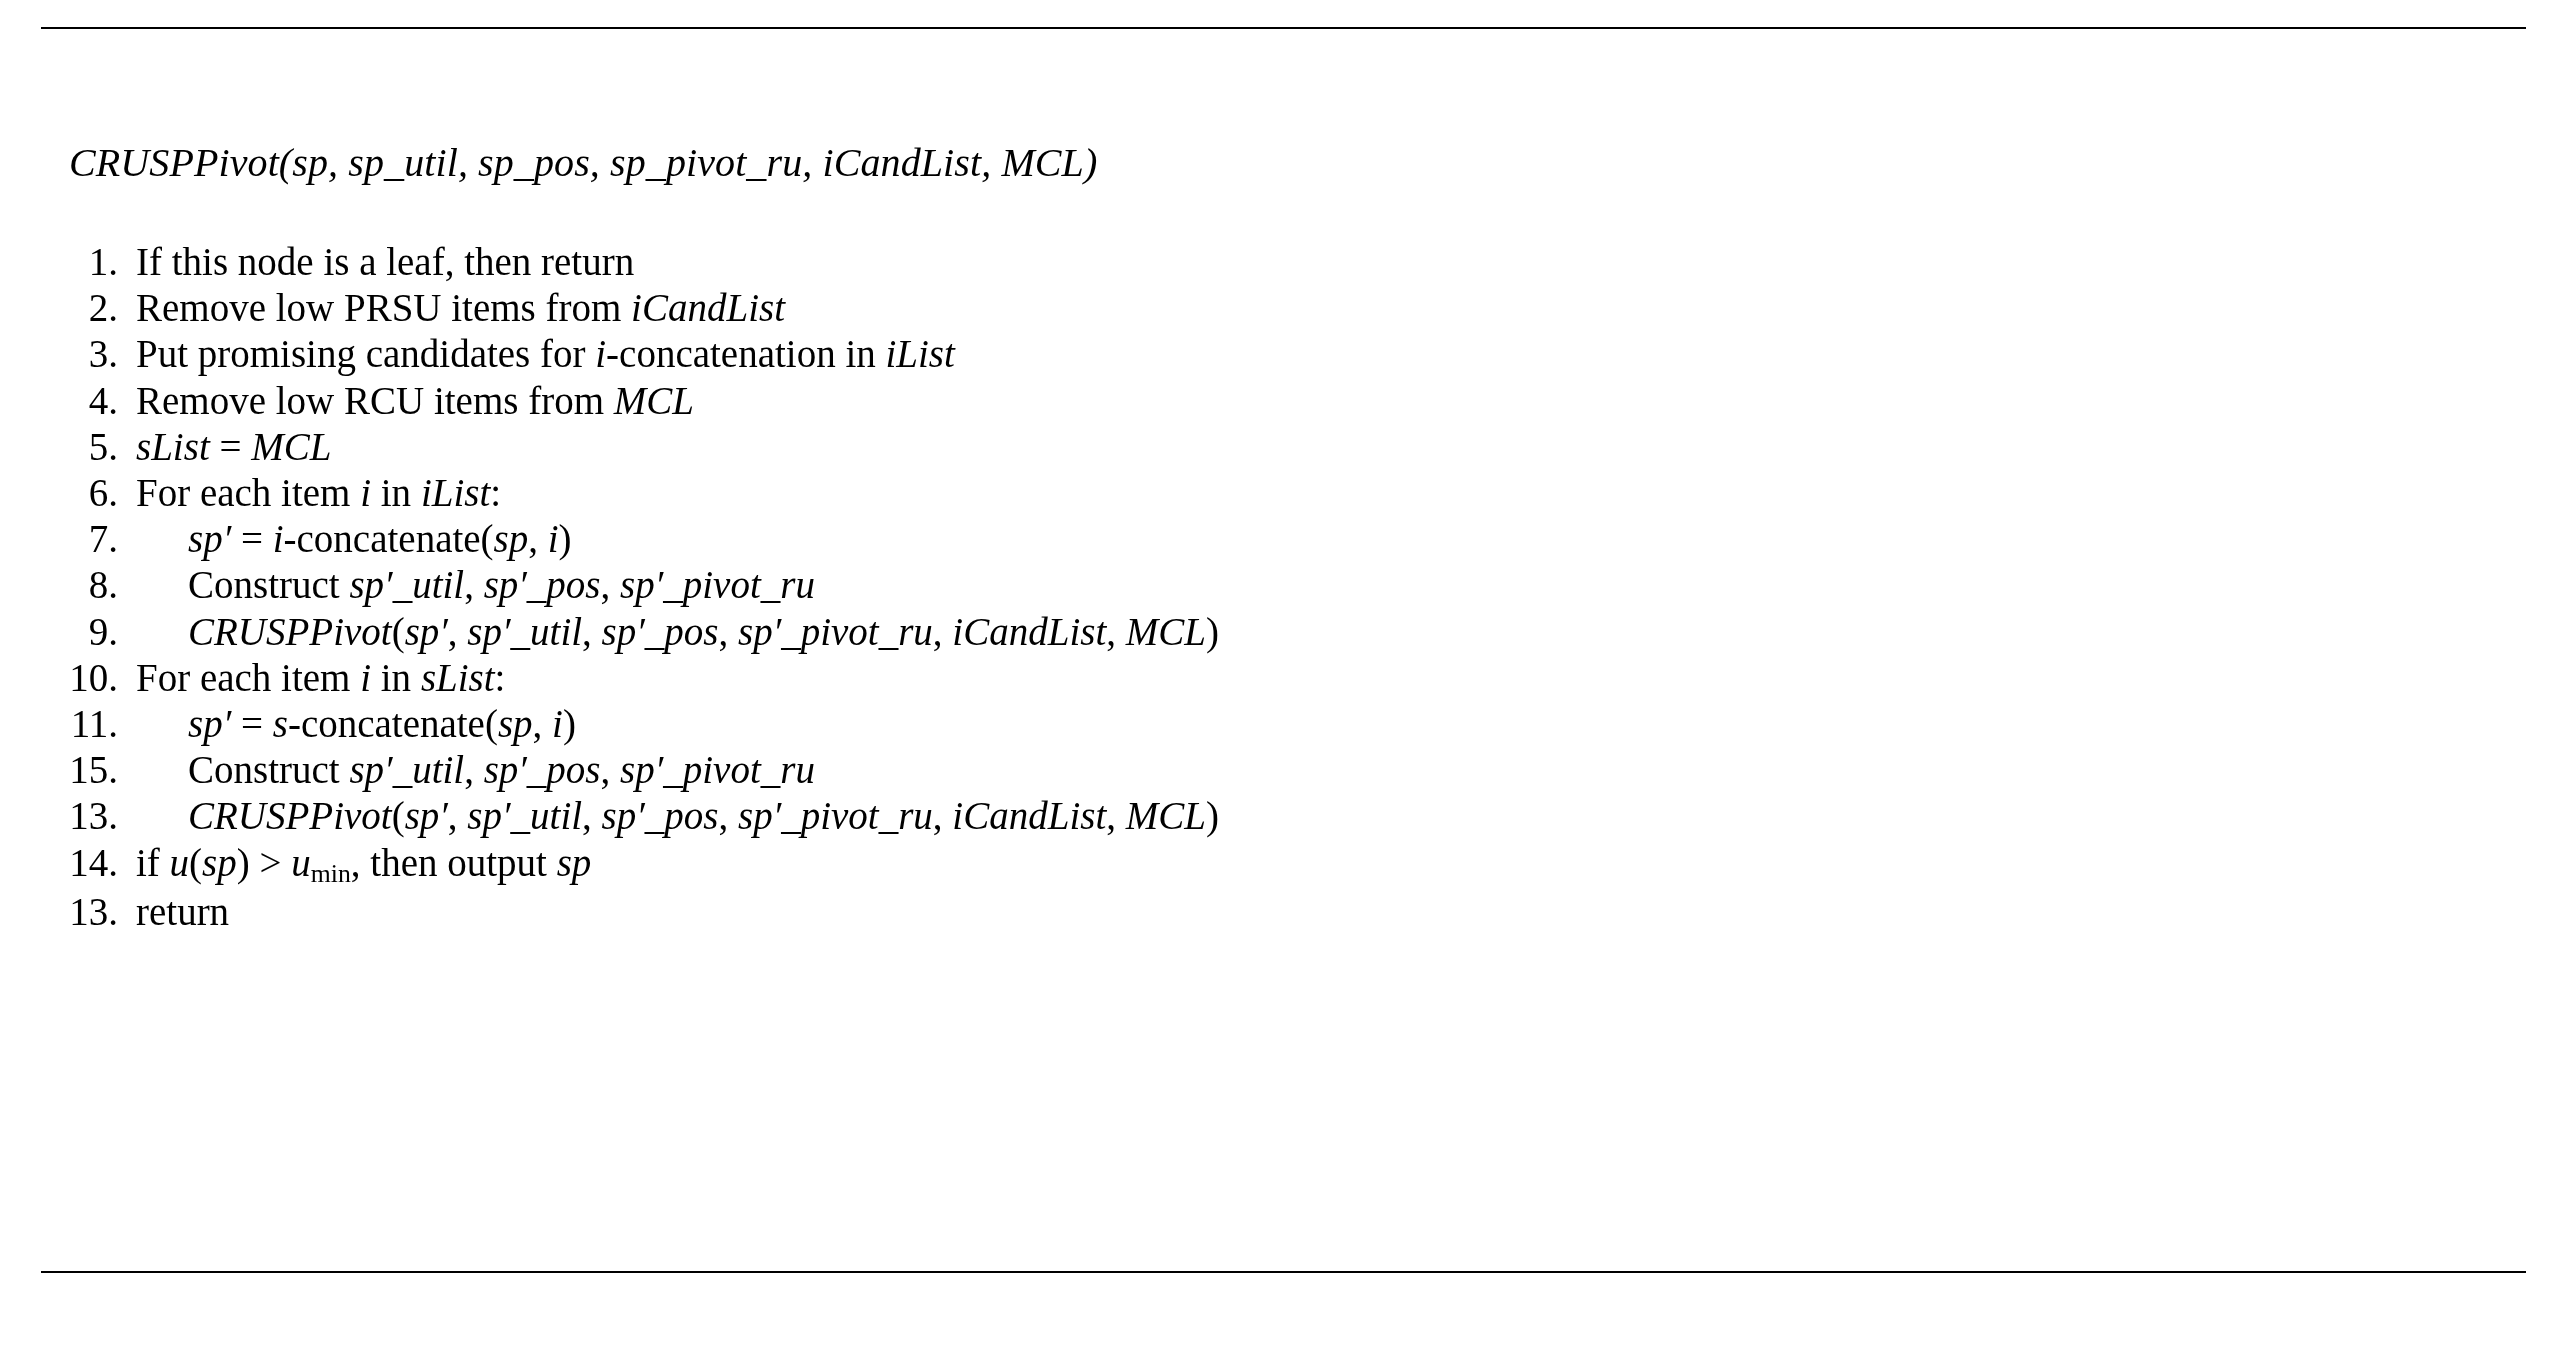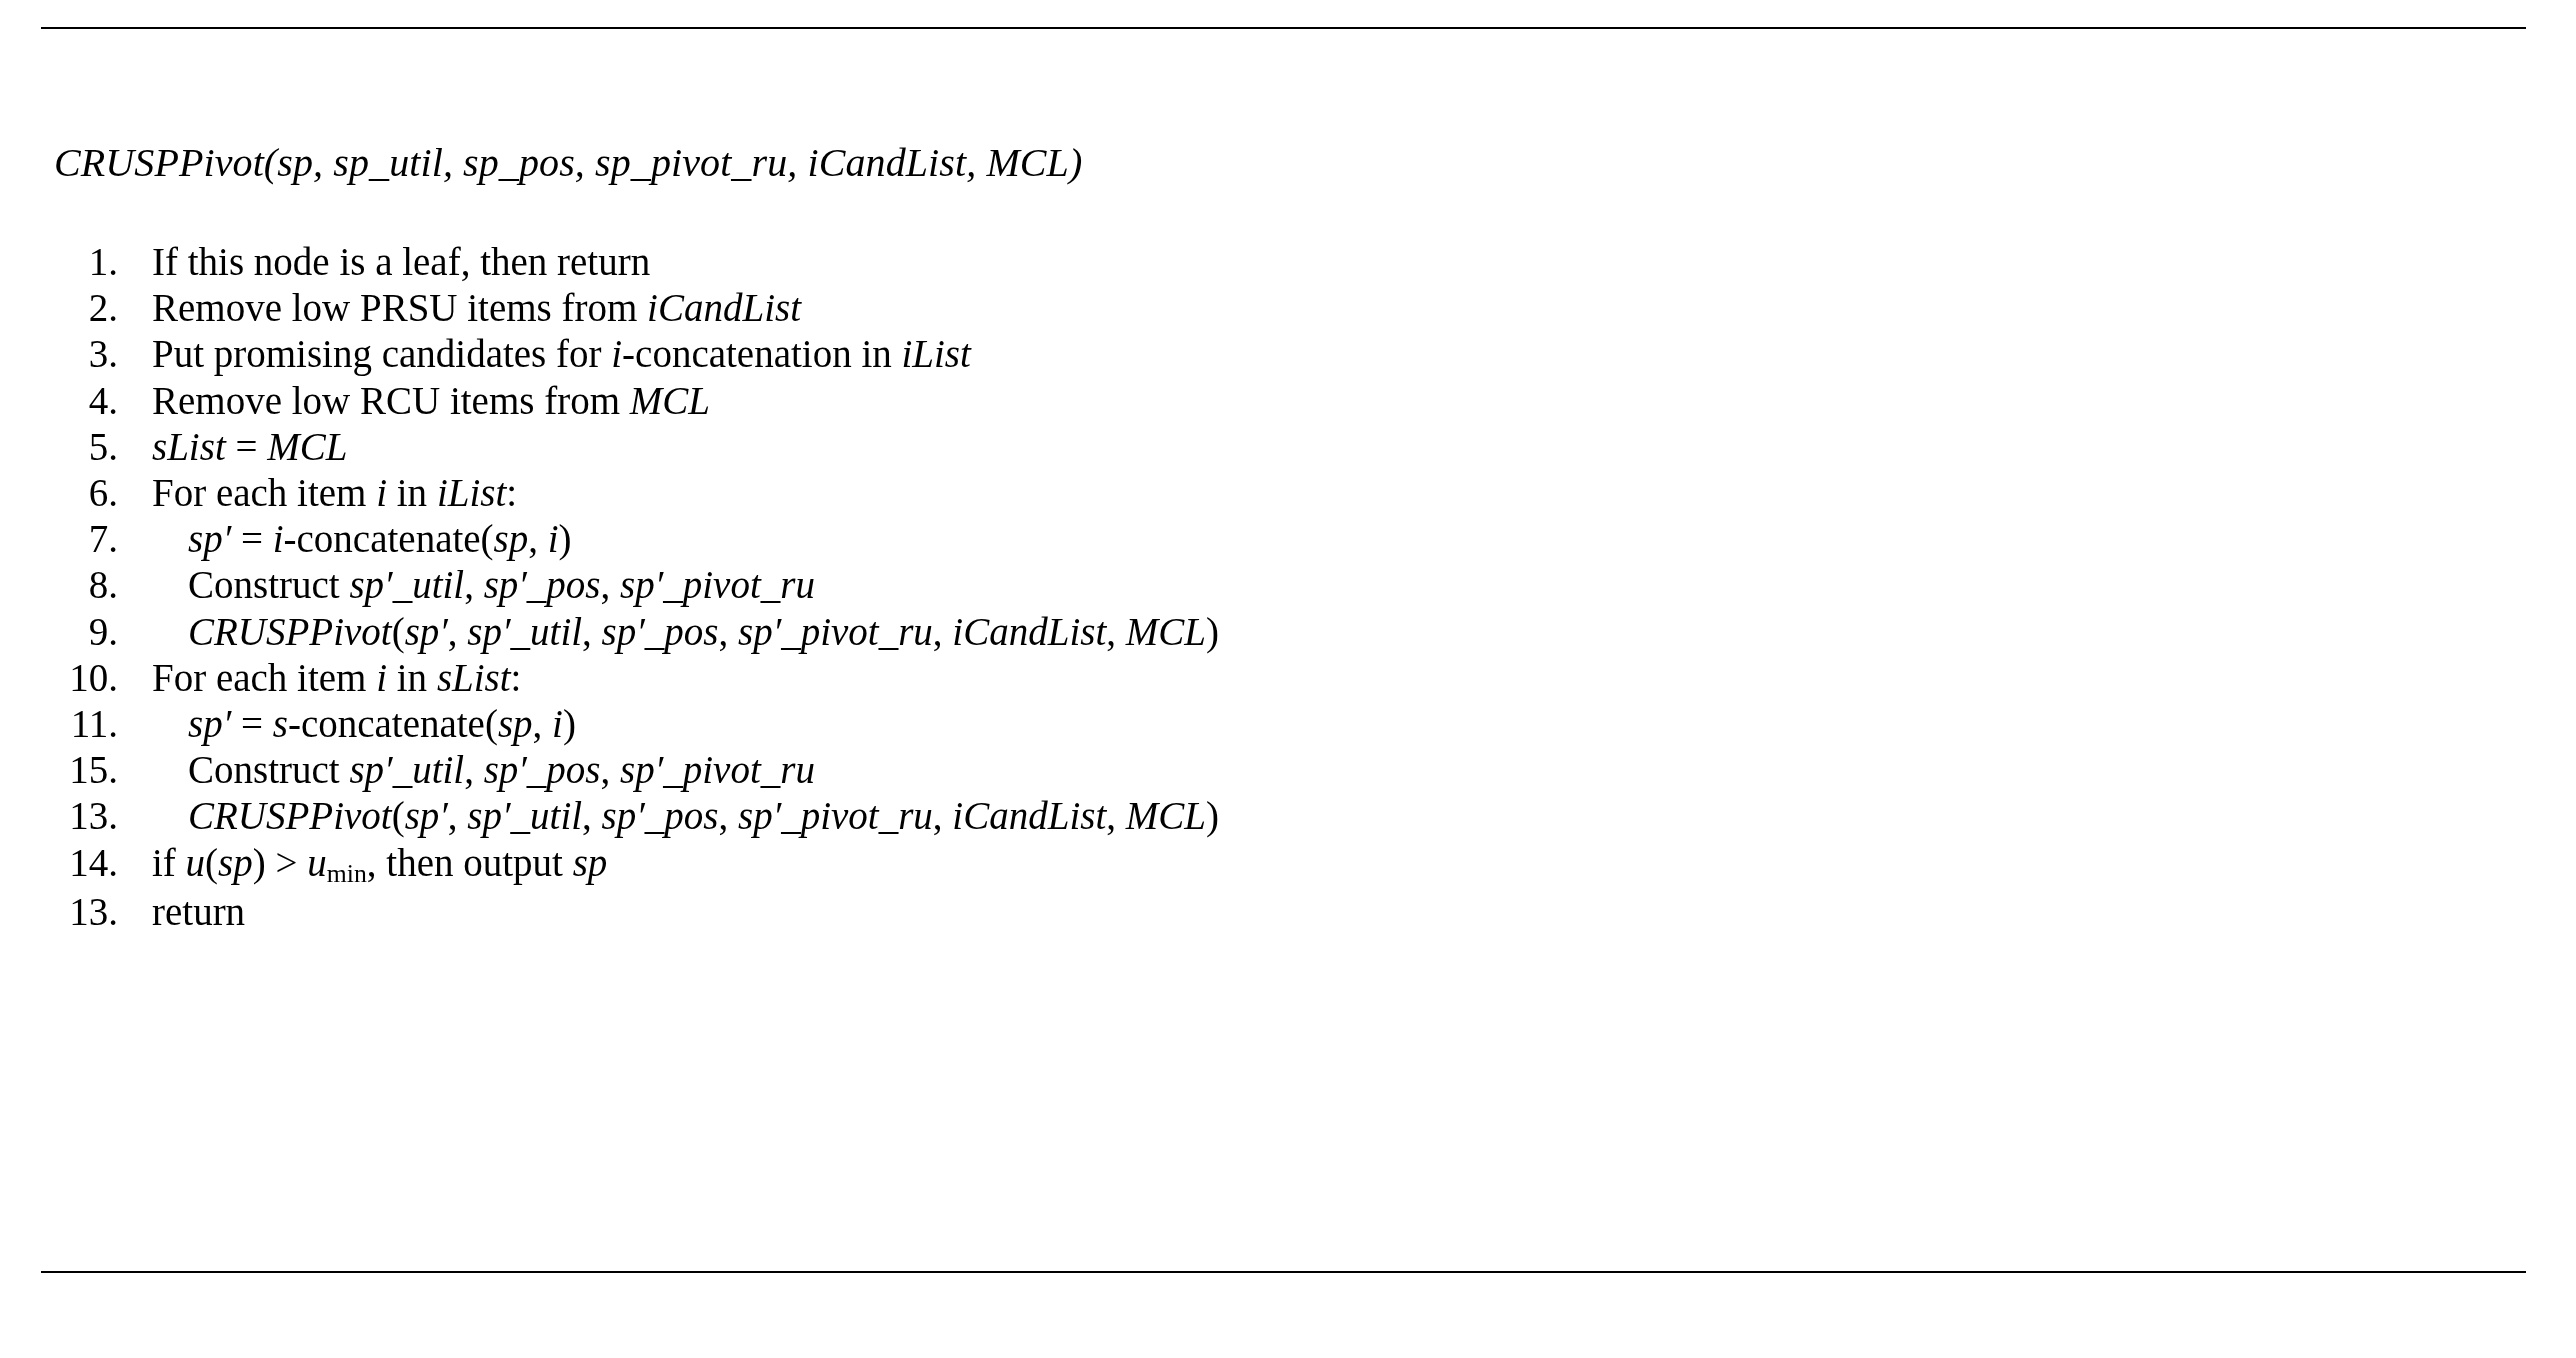--- a/index.html
+++ b/index.html
@@ -25,21 +25,21 @@
   .rule {
     width: 100%;
     height: 0;
     border-top: 2.7px solid #000000;
   }
   .rule-top { margin-top: 0; }
   .rule-bottom { position: absolute; left: 0; bottom: 41px; width: 100%; }
 
   .signature {
     margin-top: 110px;
-    margin-left: 13px;
+    margin-left: 28px;
     font-size: 40px;
     font-style: italic;
     font-family: "Liberation Serif", serif;
     white-space: nowrap;
     letter-spacing: 0.1px;
   }
 
   ol.steps {
     list-style: none;
     margin: 0;
@@ -58,21 +58,21 @@
     width: 77px;
     text-align: right;
     padding-right: 18px;
     flex: 0 0 auto;
     font-style: normal;
   }
   .txt {
     display: inline-block;
     flex: 0 0 auto;
   }
-  .ind-0 { margin-left: 16px; }
+  .ind-0 { margin-left: 0; }
   .ind-1 { margin-left: 52px; }
 
   i, .it { font-style: italic; }
   sub { font-size: 0.66em; vertical-align: -0.22em; }
 </style>
 </head>
 <body>
 
 <div class="algorithm-box">
 

